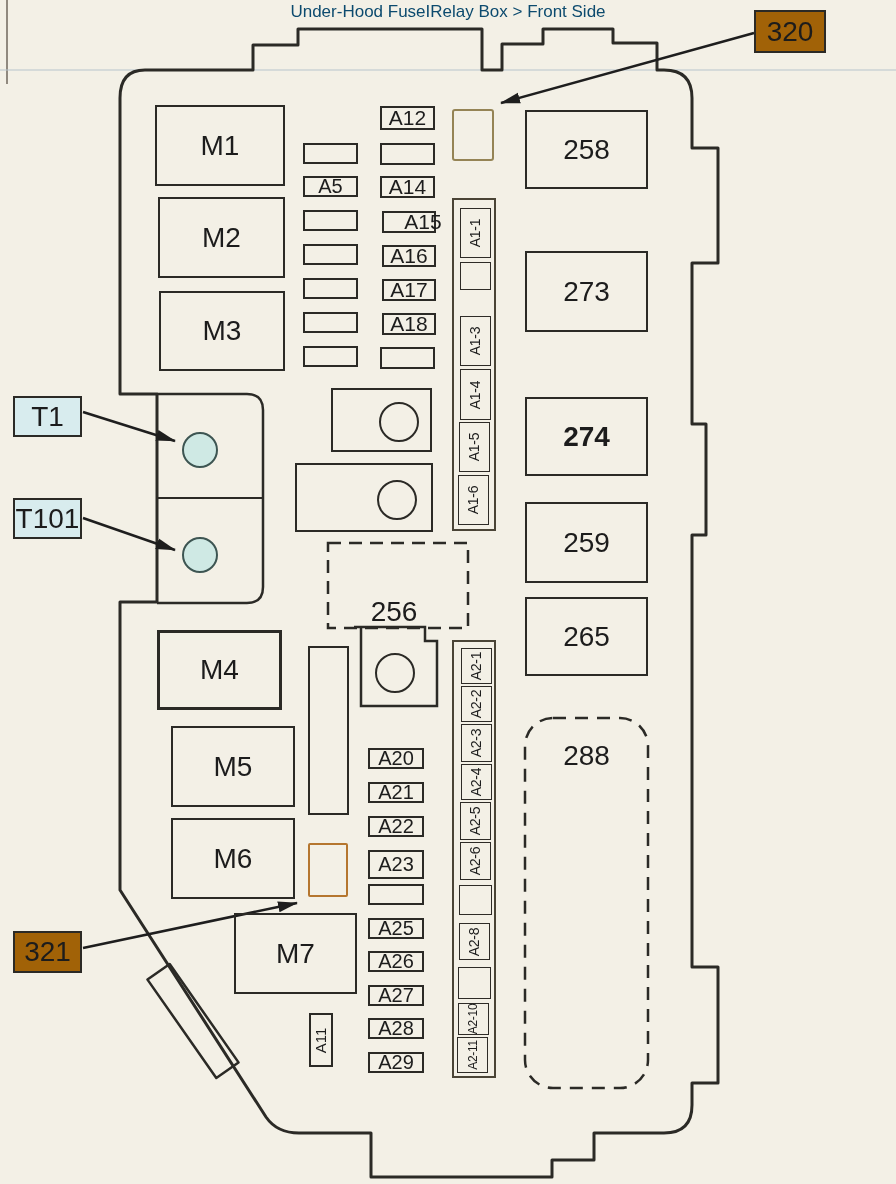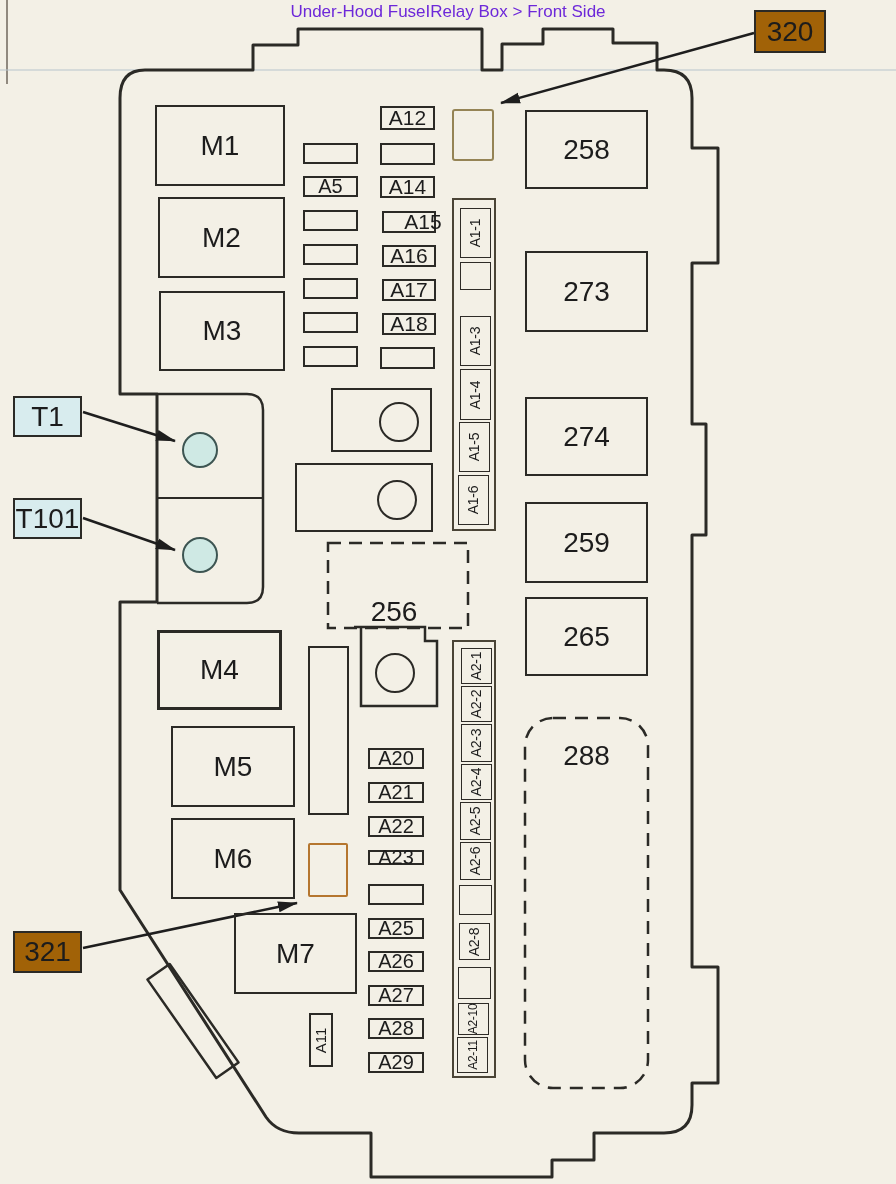--- a/index.html
+++ b/index.html
@@ -12,21 +12,21 @@
   .lbl20{font-size:20px;}
   .lbl21{font-size:21px;}
   .callout{background:#a16207; z-index:5;}
   .tealbox{background:#d8ecee;}
   .circle{position:absolute; box-sizing:border-box; border:2px solid #2b2a26; border-radius:50%; background:transparent;}
   .tcirc{position:absolute; box-sizing:border-box; border:2px solid #3d5552; border-radius:50%; background:#cfe9e4; z-index:3;}
   .strip{position:absolute; box-sizing:border-box; border:2px solid #4a4436; z-index:3;}
   .slot{position:absolute; box-sizing:border-box; border:1.5px solid #2e2b27; display:flex; align-items:center; justify-content:center; overflow:visible;}
   .v{transform:rotate(-90deg); white-space:nowrap; font-size:14px; letter-spacing:-0.3px;}
   .v15{transform:rotate(-90deg); white-space:nowrap; font-size:15px;}
-  #title{position:absolute; left:0; top:2px; width:896px; text-align:center; font-size:17px; color:#6d28d9; z-index:6;}
+  #title{position:absolute; left:0; top:2px; width:896px; text-align:center; font-size:17px; color:#0c4a6e; z-index:6;}
   svg.layer{position:absolute; left:0; top:0; z-index:2;}
   .content{z-index:3;}
   .artifact{z-index:1;}
   .lbl288{align-items:flex-start; padding-top:16px;}
 </style>
 </head>
 <body>
 
 <div id="canvas">
 
@@ -104,21 +104,21 @@
   <div class="box lbl28 content" style="left:234px;top:913px;width:123px;height:81px;">
       <span>M7</span>
     </div>
 
   <div class="box lbl28 thin content" style="left:525px;top:110px;width:123px;height:79px;">
       <span>258</span>
     </div>
   <div class="box lbl28 thin content" style="left:525px;top:203px;width:123px;height:81px;margin-top:48px;">
       <span>273</span>
     </div>
-  <div class="box lbl28 thin content" style="left:525px;top:397px;width:123px;height:79px;">
+  <div class="box lbl28 thin content" style="left:525px;top:397px;width:123px;height:79px;font-weight:bold;">
       <span>274</span>
     </div>
   <div class="box lbl28 thin content" style="left:525px;top:502px;width:123px;height:81px;">
       <span>259</span>
     </div>
   <div class="box lbl28 thin content" style="left:525px;top:597px;width:123px;height:79px;">
       <span>265</span>
     </div>
 
   <div class="abs lbl28 content" style="left:324px;top:543px;width:140px;height:85px;display:flex;align-items:flex-end;justify-content:center;">
@@ -192,21 +192,21 @@
 
   <div class="box lbl20 thin content" style="left:368px;top:748px;width:56px;height:21px;">
       <span>A20</span>
     </div>
   <div class="box lbl20 thin content" style="left:368px;top:782px;width:56px;height:21px;">
       <span>A21</span>
     </div>
   <div class="box lbl20 thin content" style="left:368px;top:816px;width:56px;height:21px;">
       <span>A22</span>
     </div>
-  <div class="box lbl20 thin content" style="left:368px;top:850px;width:56px;height:15px;">
+  <div class="box lbl20 thin content" style="left:368px;top:850px;width:56px;height:29px;">
       <span>A23</span>
     </div>
   <div class="box lbl20 thin content" style="left:368px;top:884px;width:56px;height:21px;">
       <span></span>
     </div>
   <div class="box lbl20 thin content" style="left:368px;top:918px;width:56px;height:21px;">
       <span>A25</span>
     </div>
   <div class="box lbl20 thin content" style="left:368px;top:951px;width:56px;height:21px;">
       <span>A26</span>

